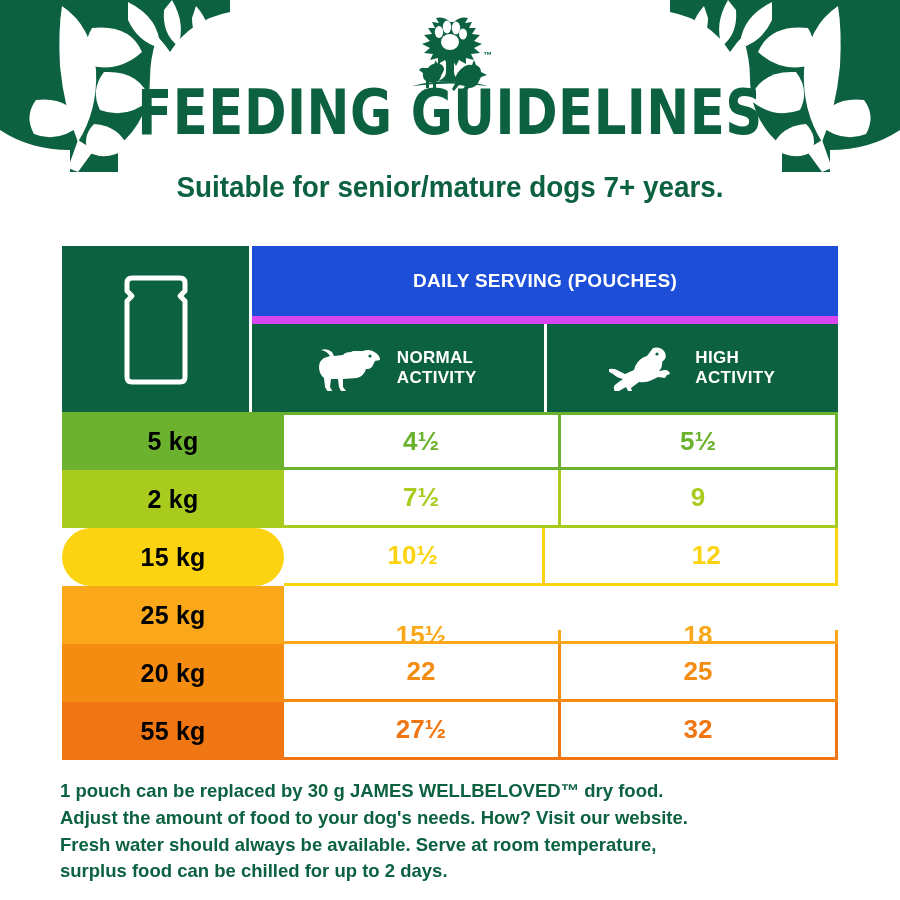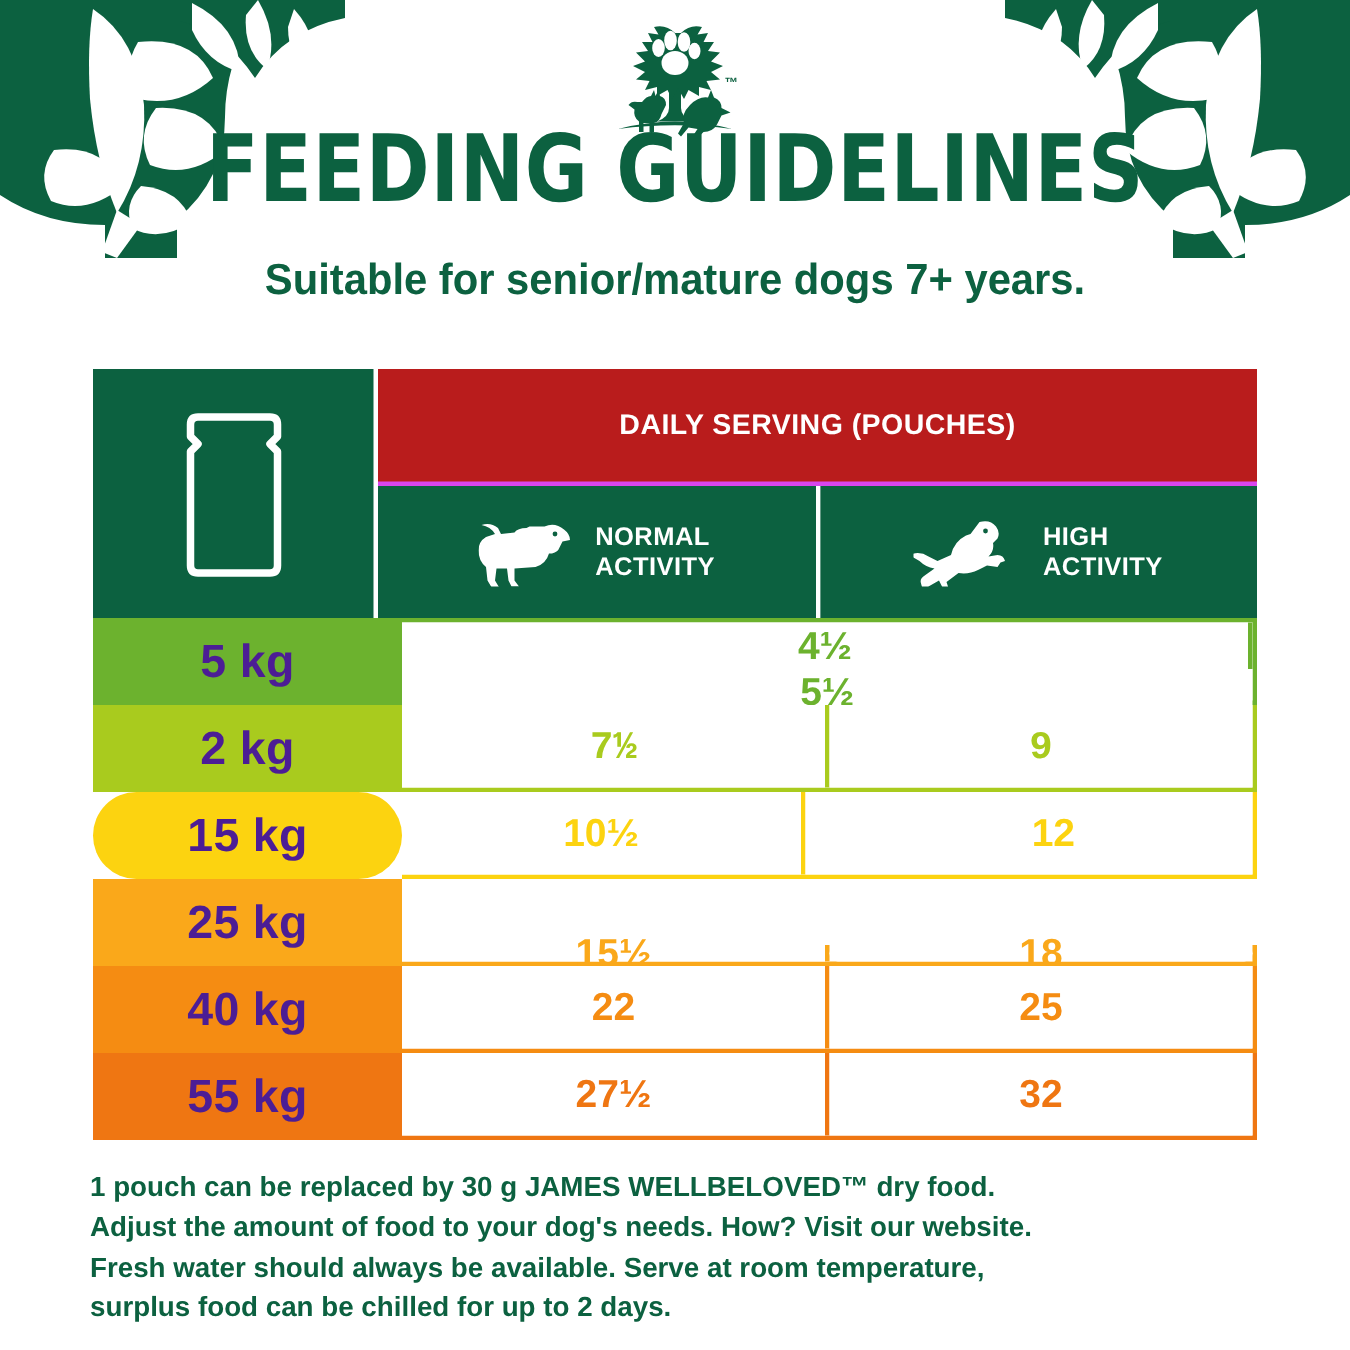--- a/index.html
+++ b/index.html
@@ -86,29 +86,29 @@
     align-items: center;
     justify-content: center;
     height: 166px;
   }
   .pouch-icon { width: 78px; height: 112px; }
 
   .th-right { flex: 1; display: flex; flex-direction: column; }
 
   .th-daily {
     height: 78px;
-    background: #b91c1c;
+    background: #1d4ed8;
     color: #ffffff;
     display: flex;
     align-items: center;
     justify-content: center;
     font-weight: 700;
     font-size: 19px;
     letter-spacing: 0.3px;
-    border-bottom: 3px solid #d946ef;
+    border-bottom: 8px solid #d946ef;
   }
 
   .th-activities { display: flex; height: 88px; }
 
   .th-activity {
     flex: 1;
     background: #0c6140;
     color: #ffffff;
     display: flex;
     align-items: center;
@@ -126,27 +126,27 @@
     line-height: 1.15;
     letter-spacing: 0.3px;
     text-align: left;
     white-space: pre-line;
   }
 
   
   .trow { display: flex; height: 58px; }
 
   .td-weight {
-    width: 206px;
-    display: flex;
-    align-items: center;
-    justify-content: center;
-    color: #4c1d95;
-    font-weight: 700;
-    font-size: 31px;
+    width: 222px;
+    display: flex;
+    align-items: center;
+    justify-content: center;
+    color: #000000;
+    font-weight: 700;
+    font-size: 25px;
     letter-spacing: 0.2px;
   }
 
   .td-val {
     flex: 1;
     background: #ffffff;
     display: flex;
     align-items: center;
     justify-content: center;
     font-weight: 700;
@@ -282,29 +282,29 @@
           </div>
 
         </div>
       </div>
     </div>
 
     <div>
 
       <div class="trow">
         <div class="td-weight" style="background: rgb(108, 178, 46);">5 kg</div>
-        <div class="td-cells" style="color: rgb(108, 178, 46); flex-direction: column;">
+        <div class="td-cells" style="color: rgb(108, 178, 46);">
           <div class="td-val normal" style="color: rgb(108, 178, 46);">4½</div>
           <div class="td-val high" style="color: rgb(108, 178, 46);">5½</div>
         </div>
       </div>
 
       <div class="trow">
         <div class="td-weight" style="background: rgb(169, 203, 30);">2 kg</div>
-        <div class="td-cells" style="color: rgb(169, 203, 30); font-family: Liberation Mono, monospace;">
+        <div class="td-cells" style="color: rgb(169, 203, 30);">
           <div class="td-val normal" style="color: rgb(169, 203, 30);">7½</div>
           <div class="td-val high" style="color: rgb(169, 203, 30);">9</div>
         </div>
       </div>
 
       <div class="trow">
         <div class="td-weight" style="background: rgb(252, 211, 16); border-radius: 29px;">15 kg</div>
         <div class="td-cells" style="color: rgb(252, 211, 16);">
           <div class="td-val normal" style="color: rgb(252, 211, 16);">10½</div>
           <div class="td-val high" style="color: rgb(252, 211, 16); padding-left: 33px;">12</div>
@@ -313,21 +313,21 @@
 
       <div class="trow">
         <div class="td-weight" style="background: rgb(250, 168, 26);">25 kg</div>
         <div class="td-cells" style="color: rgb(250, 168, 26); margin-top: 44px;">
           <div class="td-val normal" style="color: rgb(250, 168, 26);">15½</div>
           <div class="td-val high" style="color: rgb(250, 168, 26); border-radius: 24px;">18</div>
         </div>
       </div>
 
       <div class="trow">
-        <div class="td-weight" style="background: rgb(245, 140, 18);">40 kg</div>
+        <div class="td-weight" style="background: rgb(245, 140, 18);">20 kg</div>
         <div class="td-cells" style="color: rgb(245, 140, 18);">
           <div class="td-val normal" style="color: rgb(245, 140, 18);">22</div>
           <div class="td-val high" style="color: rgb(245, 140, 18);">25</div>
         </div>
       </div>
 
       <div class="trow">
         <div class="td-weight" style="background: rgb(239, 118, 18);">55 kg</div>
         <div class="td-cells" style="color: rgb(239, 118, 18);">
           <div class="td-val normal" style="color: rgb(239, 118, 18);">27½</div>

